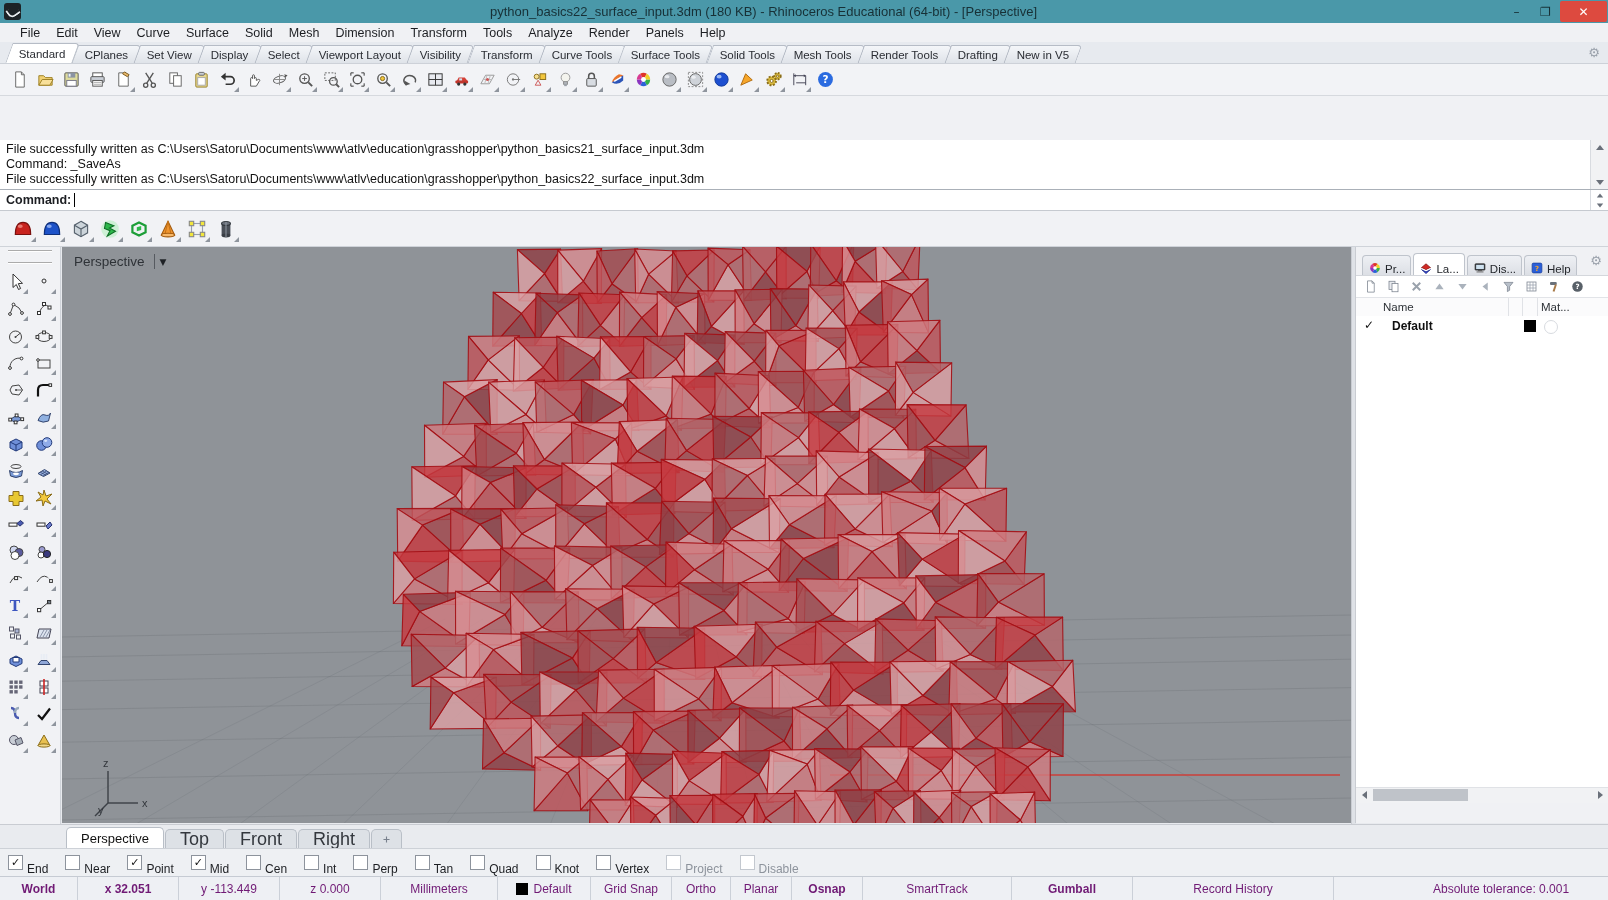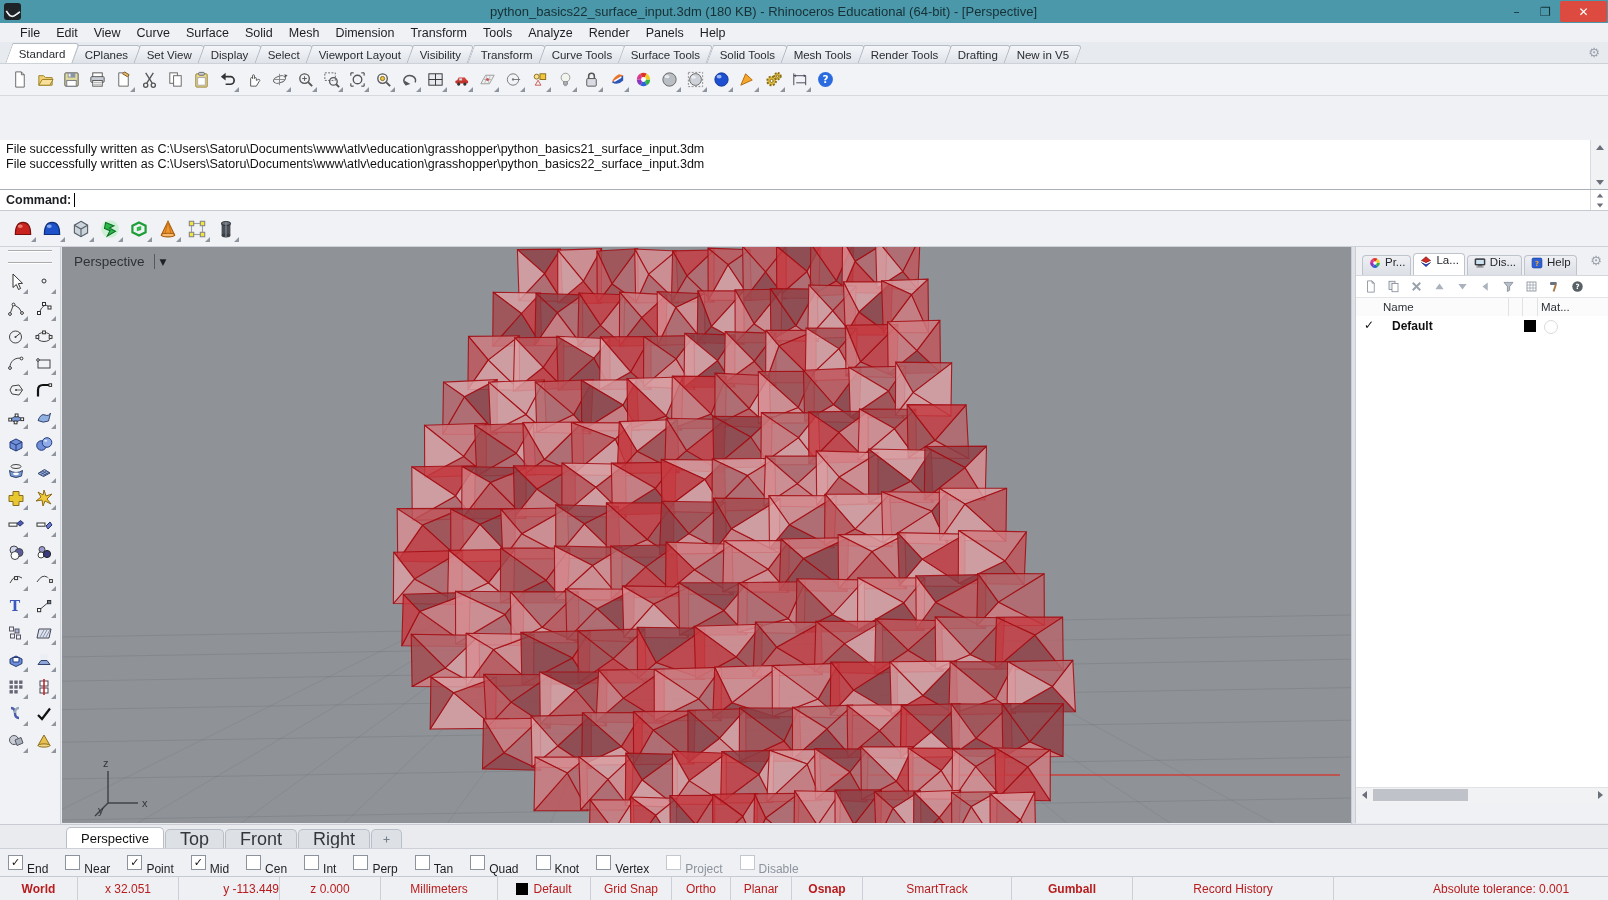--- a/index.html
+++ b/index.html
@@ -66,21 +66,21 @@
 
   #viewport{position:absolute;left:62px;top:0;bottom:1px;width:1290px;background:#8f9398;overflow:hidden;}
   #vp-label{position:absolute;left:12px;top:7px;display:flex;align-items:center;z-index:5;}
   #vp-label-text{font-size:13.5px;color:#2e3237;}
   #vp-label-sep{width:1px;height:15px;background:#565a60;margin:0 5px 0 9px;}
   #vp-label-arrow{font-size:9px;color:#1e2125;}
 
   #rightpanel{position:absolute;right:0;top:0;bottom:1px;width:252px;background:#f0f1f4;border-left:1px solid #c9ccd2;}
   #rp-splitter{position:absolute;right:252px;top:0;bottom:0;width:4px;background:#dfe2e7;border-left:1px solid #c9ccd2;}
   #rp-tabs{display:flex;align-items:flex-end;height:25px;padding:3px 4px 0 6px;position:relative;}
-  .rp-tab{height:19px;margin-right:2px;padding:0 5px;display:flex;align-items:flex-start;gap:3px;
+  .rp-tab{height:19px;margin-right:2px;padding:0 5px;display:flex;align-items:flex-end;gap:3px;
           border:1px solid #bfc4cc;border-bottom:none;border-radius:4px 4px 0 0;
           background:linear-gradient(#eef0f4,#dcdfe5);font-size:11.5px;color:#23262b;}
   .rp-tab.active{background:#fff;height:21px;}
   #rp-gear{position:absolute;right:6px;top:6px;color:#9aa1ab;font-size:13px;}
   #rp-tools{height:21px;background:#fff;border-top:1px solid #d4d7dc;display:flex;align-items:center;padding-left:3px;gap:1px;}
   .rp-tool{width:22px;height:18px;display:flex;align-items:center;justify-content:center;}
   #rp-header{height:20px;background:#fbfbfc;border-top:1px solid #e2e4e8;border-bottom:1px solid #d8dbe0;position:relative;font-size:11.5px;color:#2e3237;}
   #rp-col-name{position:absolute;left:27px;top:3px;}
   #rp-col-mat{position:absolute;left:185px;top:3px;}
   .rp-hline{position:absolute;top:0;bottom:0;width:1px;background:#e0e2e6;}
@@ -107,21 +107,21 @@
   .osnap-item{display:flex;align-items:center;gap:4px;}
   .cbox{width:13px;height:13px;background:#fff;border:1px solid #8d939c;display:flex;align-items:center;justify-content:center;
         font-size:11px;color:#111;line-height:1;}
   .osnap-item.disabled .cbox{border-color:#c3c8cf;}
   .osnap-label{font-size:12px;color:#1c1e22;margin-top:12px;}
   .osnap-item.disabled .osnap-label{color:#8d939c;}
 
   
   #statusbar{height:23px;background:#eef0f4;border-top:1px solid #c6cbd3;display:flex;align-items:stretch;flex:none;}
   .st-cell{border-right:1px solid #cbd0d8;display:flex;align-items:center;justify-content:center;gap:5px;
-           font-size:12px;color:#b91c1c;white-space:nowrap;overflow:hidden;flex:none;}
+           font-size:12px;color:#701a75;white-space:nowrap;overflow:hidden;flex:none;}
   .st-cell.bold{font-weight:bold;}
   .st-cell.grow{flex:1;justify-content:flex-start;padding-left:8px;border-right:none;}
   .st-swatch{width:12px;height:12px;flex:none;}
 </style>
 </head>
 <body>
 
 <div id="app">
 
   <div id="titlebar">
@@ -481,20 +481,21 @@
             <text x="10" y="14.2" font-size="11" font-weight="bold" fill="#fff" text-anchor="middle" font-family="DejaVu Sans">?</text>
           </svg>
         </span>
       </div>
     </div>
 
   <div id="cmdwrap">
     <div id="cmd-history">
       <div id="cmd-lines">
           <div class="cmd-line">File successfully written as C:\Users\Satoru\Documents\www\atlv\education\grasshopper\python_basics21_surface_input.3dm</div>
+          <div class="cmd-line">Command: _SaveAs</div>
           <div class="cmd-line">File successfully written as C:\Users\Satoru\Documents\www\atlv\education\grasshopper\python_basics22_surface_input.3dm</div>
         </div>
       <div id="cmd-scroll">
         <div class="scr-arr" style="top:0">
             <div class="tri-up"></div>
           </div>
         <div class="scr-arr" style="bottom:0">
             <div class="tri-dn"></div>
           </div>
       </div>
@@ -1786,24 +1787,24 @@
       <div class="osnap-item disabled">
         <span class="cbox glyph"></span>
         <span class="osnap-label">Disable</span>
       </div>
     </div>
 
   <div id="statusbar">
       <div class="st-cell bold" style="width: 77px;">
         <span>World</span>
       </div>
+      <div class="st-cell" style="width: 100px; font-weight: bold;">
+        <span>x 32.051</span>
+      </div>
       <div class="st-cell" style="width: 100px;">
-        <span>x 32.051</span>
-      </div>
-      <div class="st-cell" style="width: 100px; justify-content: flex-end;">
         <span>y -113.449</span>
       </div>
       <div class="st-cell" style="width: 100px;">
         <span>z 0.000</span>
       </div>
       <div class="st-cell" style="width: 116px;">
         <span>Millimeters</span>
       </div>
       <div class="st-cell" style="width: 92px;">
         <span class="st-swatch" style="background: rgb(0, 0, 0);"></span>

